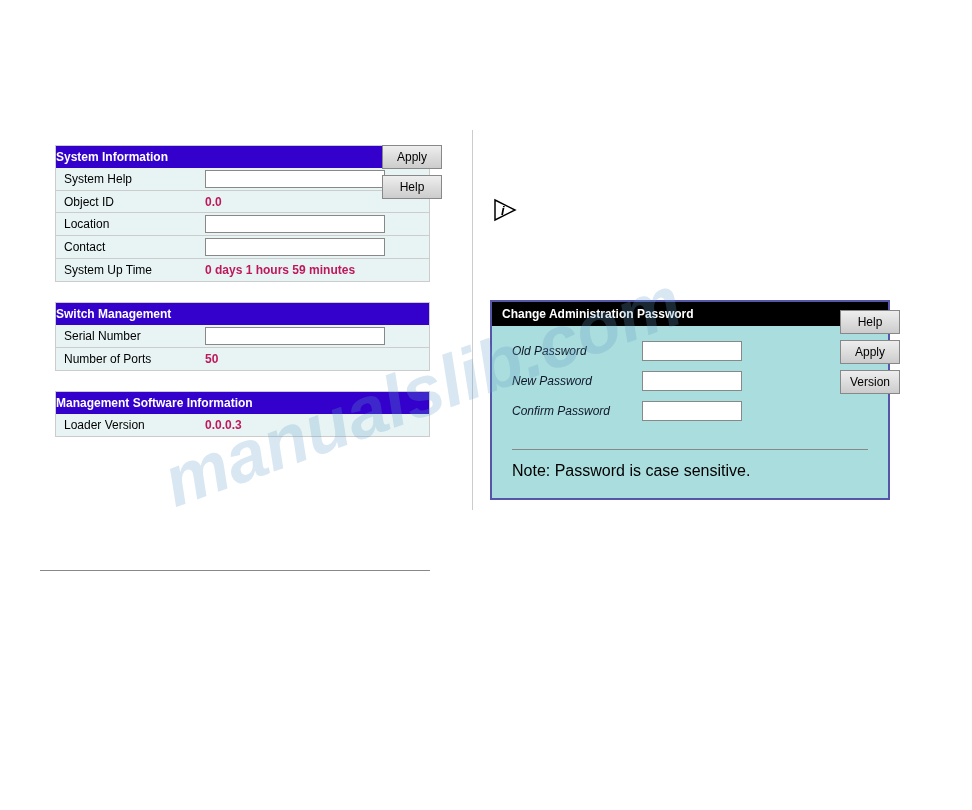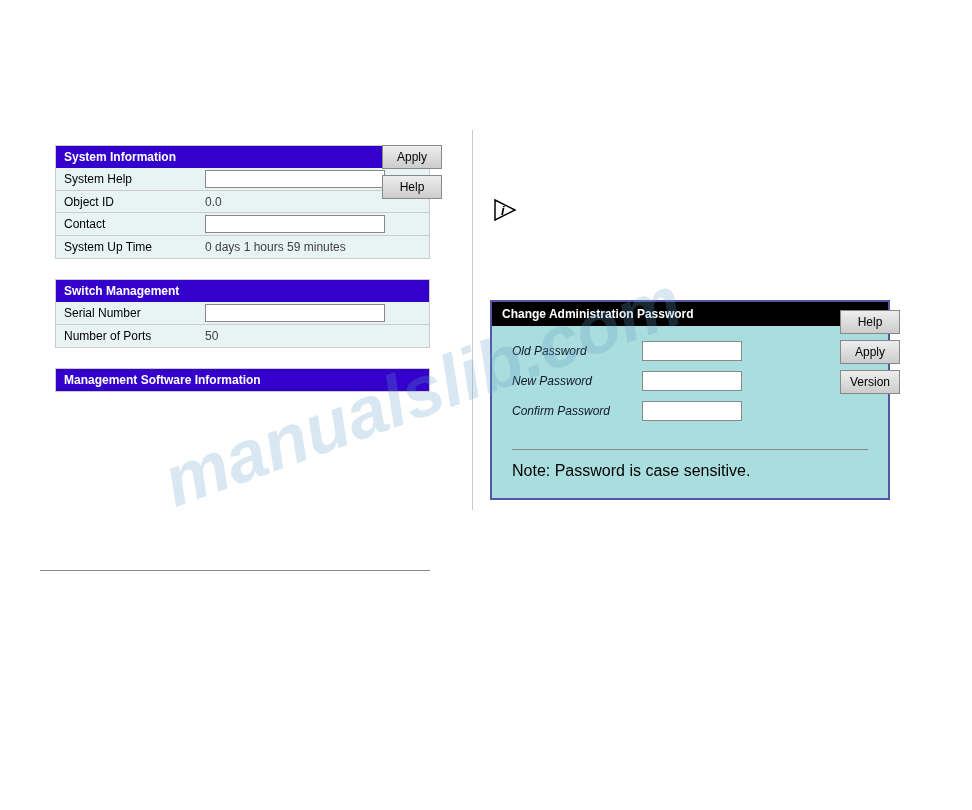--- a/index.html
+++ b/index.html
@@ -60,21 +60,21 @@
     
     .section {
       margin-bottom: 20px;
       border: 1px solid #cccccc;
     }
 
     .section-header {
       background: #3300cc;
       color: #ffffff;
       font-weight: bold;
-      padding: 4px 8px;
+      padding: 4px 0;
       font-size: 12px;
     }
 
     .section-body {
       background: #e8f4f4;
     }
 
     .info-row {
       display: flex;
       border-bottom: 1px solid #cccccc;
@@ -102,21 +102,22 @@
       width: 180px;
       height: 18px;
       border: 1px solid #888888;
       background: #ffffff;
       font-size: 11px;
       padding: 1px 3px;
     }
 
     .info-value-text {
       padding: 3px 4px;
-      color: #404040;
+      color: #be185d;
+      font-weight: bold;
     }
 
     
     .action-buttons {
       position: absolute;
       top: 145px;
       left: 382px;
       display: flex;
       flex-direction: column;
       gap: 6px;
@@ -242,20 +243,26 @@
         <div class="info-label">System Help</div>
         <div class="info-value">
           <input type="text" value="" style="">
         </div>
       </div>
       <div class="info-row">
         <div class="info-label">Object ID</div>
         <div class="info-value-text">0.0</div>
       </div>
       <div class="info-row">
+        <div class="info-label">Location</div>
+        <div class="info-value">
+          <input type="text" value="" style="">
+        </div>
+      </div>
+      <div class="info-row">
         <div class="info-label">Contact</div>
         <div class="info-value">
           <input type="text" value="" style="">
         </div>
       </div>
       <div class="info-row">
         <div class="info-label">System Up Time</div>
         <div class="info-value-text">0 days 1 hours 59 minutes</div>
       </div>
     </div>
@@ -273,20 +280,24 @@
       <div class="info-row">
         <div class="info-label">Number of Ports</div>
         <div class="info-value-text">50</div>
       </div>
     </div>
   </div>
 
   <div class="section">
     <div class="section-header">Management Software Information</div>
     <div class="section-body">
+      <div class="info-row">
+        <div class="info-label">Loader Version</div>
+        <div class="info-value-text">0.0.0.3</div>
+      </div>
     </div>
   </div>
 
 </div>
 
 <div class="action-buttons">
   <button class="btn">Apply</button>
   <button class="btn">Help</button>
 </div>
 

